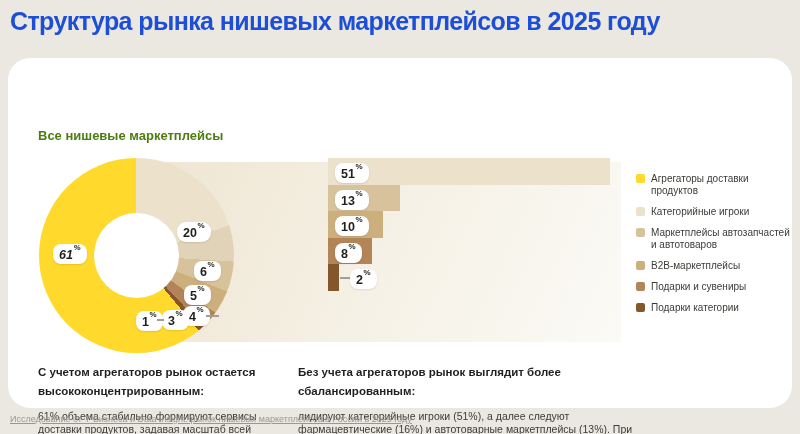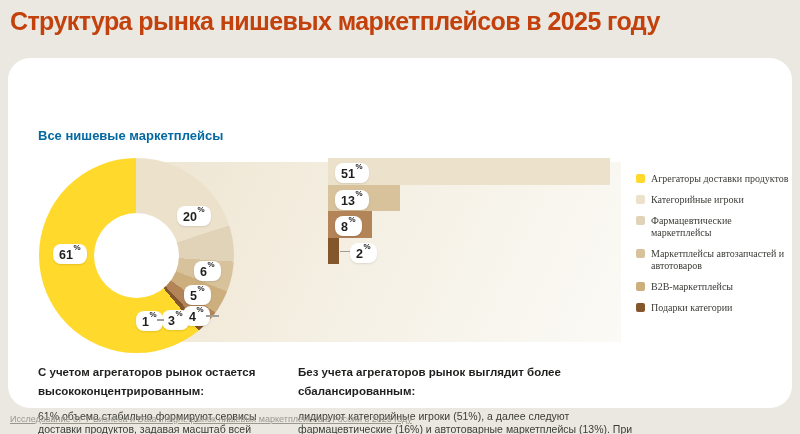--- a/index.html
+++ b/index.html
@@ -6,74 +6,74 @@
   html,body { width:800px; height:434px; }
   body {
     position:relative; overflow:hidden;
     background:#EAE8E0;
     font-family:"Liberation Sans", sans-serif;
     color:#1F1F1E;
   }
 
   .page-title {
     position:absolute; left:10px; top:7px;
-    font-size:25px; font-weight:bold; letter-spacing:-0.6px; color:#c2410c;
+    font-size:25px; font-weight:bold; letter-spacing:-0.6px; color:#1d4ed8;
   }
 
   .card {
     position:absolute; left:8px; top:58px; width:784px; height:350px;
     background:#FFFFFF; border-radius:22px;
   }
 
   .panel {
     position:absolute; left:153px; top:104px; width:460px; height:180px;
     background:linear-gradient(115deg,#EFE6D3 0%,#F5F0E4 45%,#FBFAF6 100%);
   }
 
-  .sec-title { position:absolute; top:70px; font-size:13px; font-weight:bold; color:#0369a1; }
+  .sec-title { position:absolute; top:70px; font-size:13px; font-weight:bold; color:#4d7c0f; }
   .sec-left  { left:30px; }
   .sec-right { left:290px; }
 
   
   .donut { position:absolute; left:31px; top:100px; width:195px; height:195px; }
   .ring  { position:absolute; inset:0; border-radius:50%; }
   .hole  { position:absolute; left:55px; top:55px; width:85px; height:85px;
            border-radius:50%; background:#FFFFFF; }
 
   
   .chip {
     position:absolute; background:#FFFFFF; border-radius:8px;
     padding:1px 6px 2px; font-size:12.5px; font-weight:bold; color:#1F1F1E;
     box-shadow:0 1px 2px rgba(0,0,0,.10); white-space:nowrap; line-height:14px;
   }
   .chip sup { font-size:8px; font-weight:bold; position:relative; top:-4px; margin-left:0.5px; }
 
-  .chip-d61 { left:45px;  top:186px; }
-  .chip-d20 { left:169px; top:148px; }
+  .chip-d61 { left:45px;  top:186px;font-style:italic; }
+  .chip-d20 { left:169px; top:164px;border-radius:9px; }
   .chip-d6  { left:186px; top:203px; }
   .chip-d5  { left:176px; top:227px; }
   .chip-d4  { left:175px; top:248px; }
   .chip-d3  { left:154px; top:252px; }
   .chip-d1  { left:128px; top:253px; }
 
   .conn { position:absolute; height:1.5px; background:#A09E96; }
   .conn-13 { left:149px; top:261px; width:7px; }
   .conn-4  { left:198px; top:257px; width:13px; }
 
   
   .bars { position:absolute; left:296px; top:100px; width:306px; height:159px;padding-left:24px; }
   .bar-row { position:relative; width:100%; height:26.5px; }
   .bar-fill { position:absolute; left:0; top:0; height:100%; }
   .bar-chip { left:7px; top:5px; }
   .bar-chip-out { left:22px; top:5px; }
   .conn-2 { left:12px; top:13px; width:10px; }
 
   
   .legend { position:absolute; left:628px; top:115px; width:158px;
-            display:flex; flex-direction:column; gap:9px;font-family:Liberation Serif, serif; }
+            display:flex; flex-direction:column; gap:9px; }
   .legend-item { display:flex; gap:6px; align-items:flex-start; }
   .swatch { width:9px; height:9px; border-radius:2px; flex:0 0 9px; margin-top:1px; }
   .llabel { font-size:10px; line-height:12px; color:#3B3B37; }
 
   
   .insight { position:absolute; top:305px; }
   .insight-left  { left:30px;  width:262px; }
   .insight-right { left:290px; width:350px; }
   .insight h3 { font-size:11.5px; font-weight:bold; line-height:19px; color:#1F1F1E; margin-bottom:9px; }
   .insight p  { font-size:10.5px; line-height:12.6px; color:#3C3C38; }
@@ -111,50 +111,54 @@
     <div class="bars">
       <div class="bar-row">
         <div class="bar-fill" style="width: 100%; background: rgb(236, 225, 203);"></div>
         <div class="chip bar-chip"><span>51</span><sup>%</sup></div>
       </div>
       <div class="bar-row">
         <div class="bar-fill" style="width: 25.4902%; background: rgb(215, 194, 156);"></div>
         <div class="chip bar-chip"><span>13</span><sup>%</sup></div>
       </div>
       <div class="bar-row">
+        <div class="bar-fill" style="width: 19.6078%; background: rgb(205, 175, 126);"></div>
+        <div class="chip bar-chip"><span>10</span><sup>%</sup></div>
+      </div>
+      <div class="bar-row">
         <div class="bar-fill" style="width: 15.6863%; background: rgb(178, 132, 87);"></div>
         <div class="chip bar-chip"><span>8</span><sup>%</sup></div>
       </div>
       <div class="bar-row">
         <div class="bar-fill" style="width: 3.92157%; background: rgb(132, 86, 43);"></div>
         <div class="conn conn-2"></div>
         <div class="chip bar-chip-out" style="position:absolute;"><span>2</span><sup>%</sup></div>
       </div>
     </div>
 
     <div class="legend">
       <div class="legend-item">
           <span class="swatch" style="background: rgb(255, 217, 43);"></span>
           <span class="llabel">Агрегаторы доставки продуктов</span>
         </div>
       <div class="legend-item">
           <span class="swatch" style="background: rgb(236, 225, 203);"></span>
           <span class="llabel">Категорийные игроки</span>
         </div>
       <div class="legend-item">
-          <span class="swatch" style="background: rgb(225, 211, 184);"></span>
-          <span class="llabel">Фармацевтические маркетплейсы</span>
-        </div>
-      <div class="legend-item">
           <span class="swatch" style="background: rgb(215, 194, 156);"></span>
           <span class="llabel">Маркетплейсы автозапчастей и автотоваров</span>
         </div>
       <div class="legend-item">
           <span class="swatch" style="background: rgb(205, 175, 126);"></span>
           <span class="llabel">B2B-маркетплейсы</span>
+        </div>
+      <div class="legend-item">
+          <span class="swatch" style="background: rgb(178, 132, 87);"></span>
+          <span class="llabel">Подарки и сувениры</span>
         </div>
       <div class="legend-item">
           <span class="swatch" style="background: rgb(132, 86, 43);"></span>
           <span class="llabel">Подарки категории</span>
         </div>
     </div>
 
     <div class="insight insight-left">
       <h3>С учетом агрегаторов рынок остается высококонцентрированным:</h3>
       <p>61% объема стабильно формируют сервисы доставки продуктов, задавая масштаб всей категории. Остальные сегменты пока существенно уступают по доле, но обеспечивают динамику и структурные сдвиги.</p>

